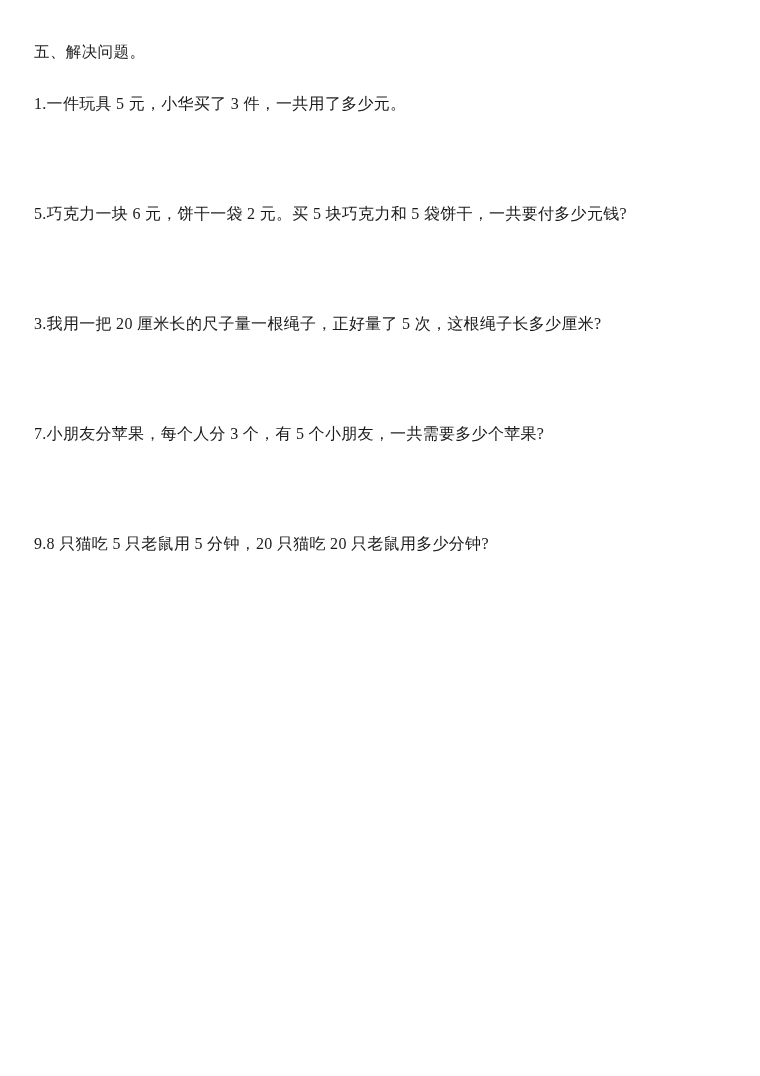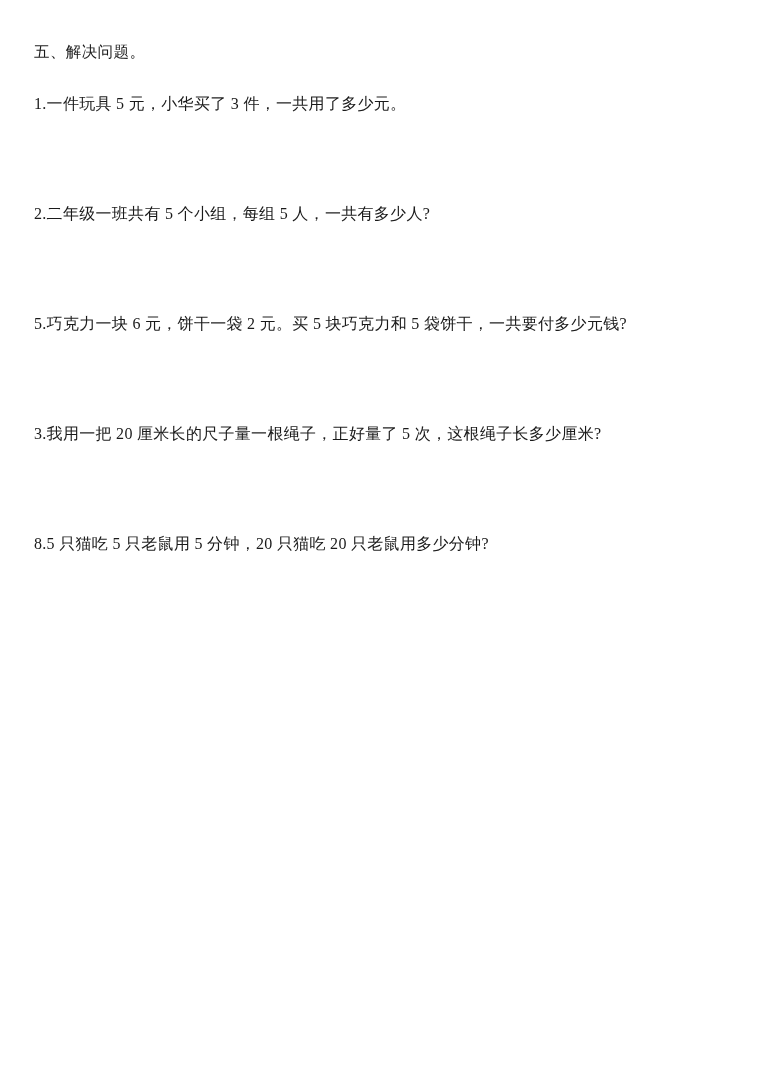--- a/index.html
+++ b/index.html
@@ -50,33 +50,33 @@
 
 <div class="page">
   <div class="content">
 
     <p class="section-heading">五、解决问题。</p>
 
     <div class="question">
       <span class="q-text">1.一件玩具 5 元，小华买了 3 件，一共用了多少元。</span>
     </div>
 
-    <div class="question">
-      <span class="q-text">2.二年级一班共有 5 个小组，每组 5 人，一共有多少人?</span>
-    </div>
 
 
 
     <div class="question">
       <span class="q-text">5.巧克力一块 6 元，饼干一袋 2 元。买 5 块巧克力和 5 袋饼干，一共要付多少元钱?</span>
     </div>
 
     <div class="question">
       <span class="q-text">3.我用一把 20 厘米长的尺子量一根绳子，正好量了 5 次，这根绳子长多少厘米?</span>
     </div>
 
+    <div class="question">
+      <span class="q-text">7.小朋友分苹果，每个人分 3 个，有 5 个小朋友，一共需要多少个苹果?</span>
+    </div>
 
     <div class="question">
-      <span class="q-text">8.5 只猫吃 5 只老鼠用 5 分钟，20 只猫吃 20 只老鼠用多少分钟?</span>
+      <span class="q-text">9.8 只猫吃 5 只老鼠用 5 分钟，20 只猫吃 20 只老鼠用多少分钟?</span>
     </div>
 
   </div>
 </div>
 
 </body></html>

